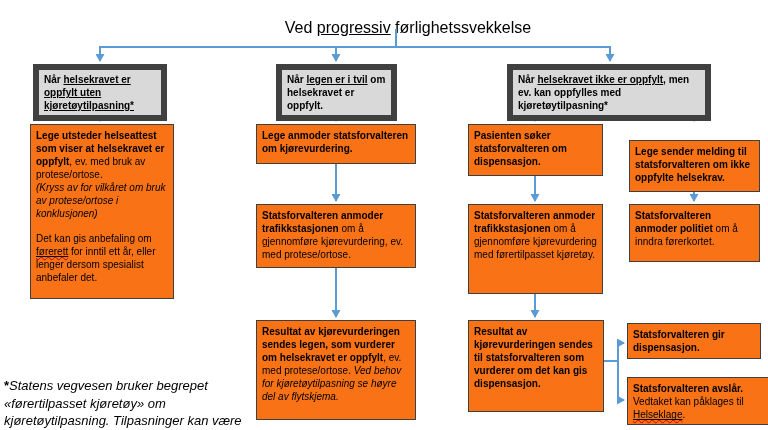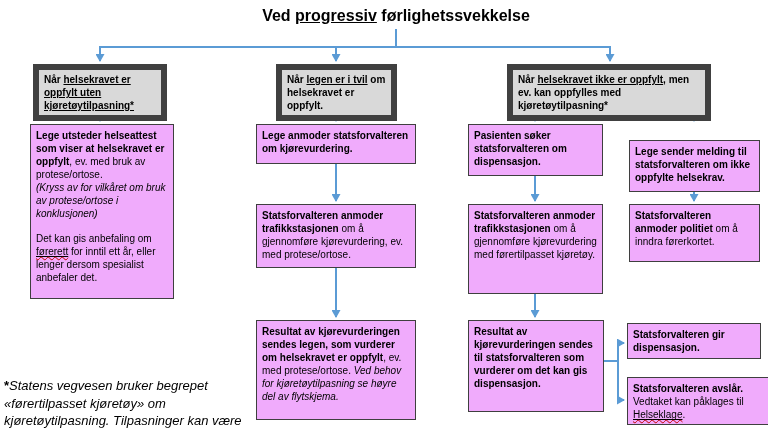--- a/index.html
+++ b/index.html
@@ -4,36 +4,36 @@
 <style>
   :root{
     --connector:#5B9BD5; --header_fill:#D9D9D9; --border:#3F3F3F; --spell:#C00000;
   }
   html,body{margin:0;padding:0;background:#fff;}
   .canvas{
     position:relative; width:768px; height:430px; background:#fff; overflow:hidden;
     font-family:"Liberation Sans", sans-serif; color:#000;
   }
   .title{
-    position:absolute; left:196px; top:6px; width:400px; margin:0;
-    text-align:center; font-size:16px; font-weight:bold; line-height:1.2;
+    position:absolute; left:196px; top:6px; width:400px; margin:12px;
+    text-align:center; font-size:16px; font-weight:normal; line-height:1.2;
   }
   .u{text-decoration:underline;}
   .it{font-style:italic;}
   .b{font-weight:bold;}
   .wavy{
     text-decoration:underline wavy var(--spell) 1px;
     text-decoration-skip-ink:none;
   }
   .link-u{text-decoration:underline; text-decoration-skip-ink:none;}
   svg.connectors{position:absolute; left:0; top:0; pointer-events:none;}
   svg.connectors line, svg.connectors polyline{stroke:var(--connector); stroke-width:2; fill:none;}
   svg.connectors .arrowhead{fill:var(--connector);}
   .box{
-    position:absolute; box-sizing:border-box; background:#f0abfc;
+    position:absolute; box-sizing:border-box; background:#f97316;
     border:1.5px solid var(--border);
     font-size:10px; line-height:1.3; padding:4px 5px;
   }
   .hdr{
     background:var(--header_fill); border:6px solid #404040; font-weight:bold;
     padding:3px 5px;
   }
   .spacer{height:12px;}
   
   #hA{left:33px;  top:64px; width:134px; min-height:38px;}

